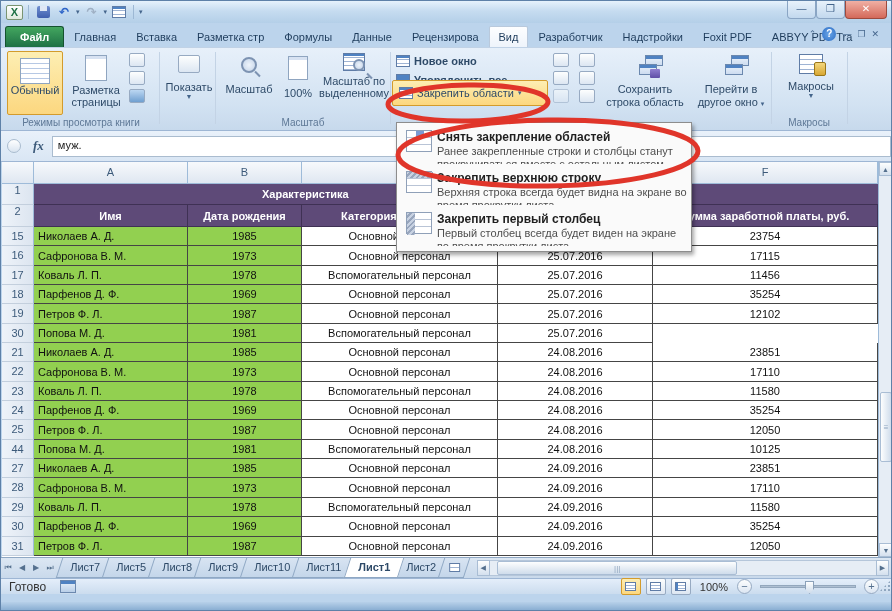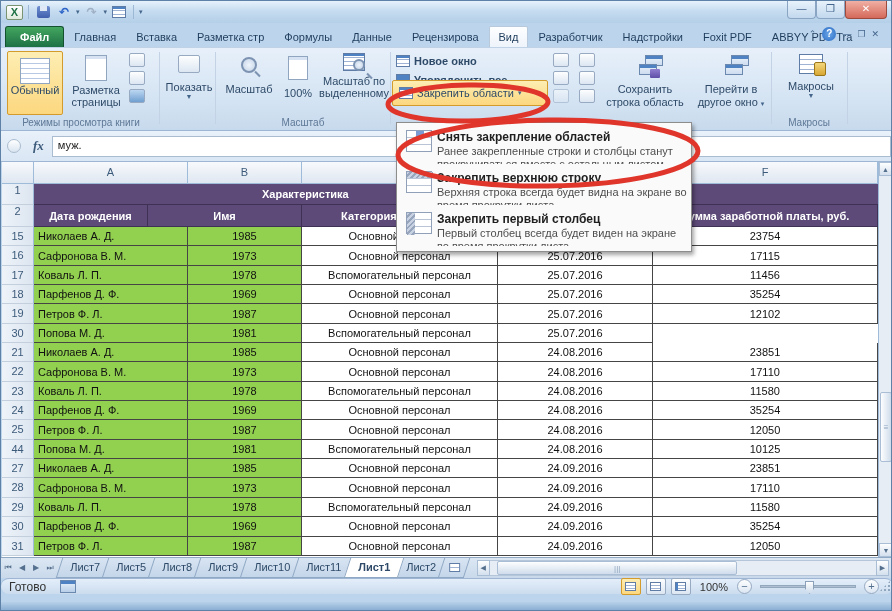--- a/index.html
+++ b/index.html
@@ -145,21 +145,21 @@
      transform:skewX(-18deg);margin-left:-6px;display:flex;align-items:center;justify-content:center;}
   .instab .tbl-ic{transform:skewX(18deg);width:11px;height:9px;box-shadow:none;}
   #hscroll{flex:1;margin:2px 4px 2px 10px;display:flex;align-items:stretch;}
   .harrow{width:13px;background:linear-gradient(#fdfefe,#d4e0ee);border:1px solid #a9bdd4;font-size:7px;color:#55708e;
      text-align:center;line-height:14px;}
   #htrack{flex:1;background:#e6edf5;border:1px solid #b5c6da;border-left:none;border-right:none;position:relative;}
   #hthumb{position:absolute;left:2%;top:0;width:62%;height:100%;background:linear-gradient(#fdfefe,#cfdceb);
      border:1px solid #a9bdd4;border-radius:2px;text-align:center;color:#8fa6bf;font-size:8px;line-height:13px;}
   
   #statusbar{position:absolute;left:0;top:577px;width:892px;height:16px;
-     background:linear-gradient(#e4eefa,#cbdcee);border-top:1px solid #9eb6d4;display:flex;align-items:center;font-size:12px;color:#333;border-radius:8px;}
+     background:linear-gradient(#e4eefa,#cbdcee);border-top:1px solid #9eb6d4;display:flex;align-items:center;font-size:12px;color:#333;}
   #ready{padding:0 14px 0 8px;}
   .rec-ic{width:16px;height:13px;border:1px solid #6b88ae;background:linear-gradient(#eaf2fb,#b9cfe8);box-shadow:inset 0 3px 0 #4f82c2;}
   #sb-right{margin-left:auto;display:flex;align-items:center;gap:5px;padding-right:14px;}
   .viewbtn{width:20px;height:17px;border:1px solid #97aac2;border-radius:2px;background:linear-gradient(#fdfefe,#dce6f2);
      display:flex;align-items:center;justify-content:center;}
   .viewbtn.sel{background:linear-gradient(var(--amber-hi),var(--amber));border-color:var(--amber-bd);}
   .vb-g{width:11px;height:9px;border:1px solid #5f7ca6;background:
      repeating-linear-gradient(#fff 0 2px,#9fb4d4 2px 3px),
      repeating-linear-gradient(90deg,transparent 0 3px,#9fb4d4 3px 4px),#fff;}
   #zoomlvl{font-size:11px;color:#333;margin:0 4px;}
@@ -345,22 +345,22 @@
       <div class="chd w-d">D</div>
       <div class="chd w-f">F</div>
     </div>
     <div id="grid">
       <div class="grow" id="row1">
         <div class="rh">1</div>
         <div class="banner">Характеристика</div>
       </div>
       <div class="grow" id="row2">
         <div class="rh">2</div>
+        <div class="cell w-a">Имя</div>
         <div class="cell w-b">Дата рождения</div>
-        <div class="cell w-a">Имя</div>
         <div class="cell w-c">Категория персонала</div>
         <div class="cell w-d"></div>
         <div class="cell w-f">Сумма заработной платы, руб.</div>
       </div>
       <div>
 
           <div class="grow drow">
             <div class="rh">15</div>
             <div class="cell grn name w-a">Николаев А. Д.</div>
             <div class="cell grn w-b">1985</div>

